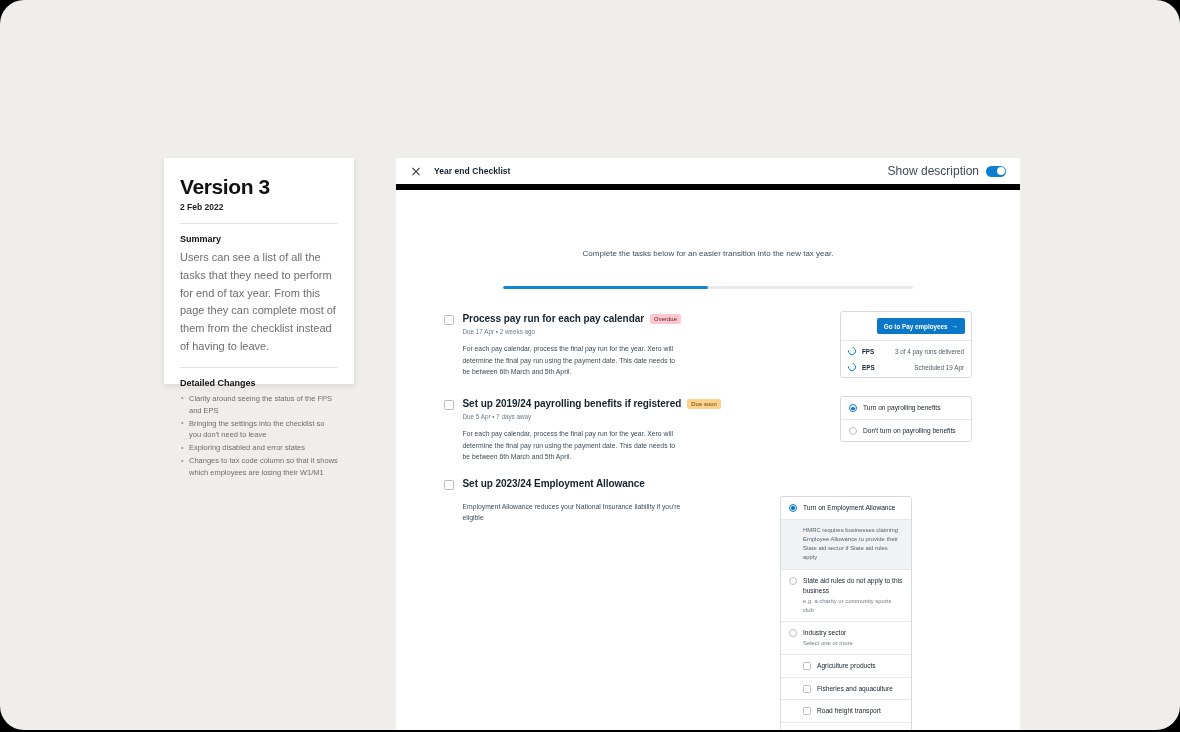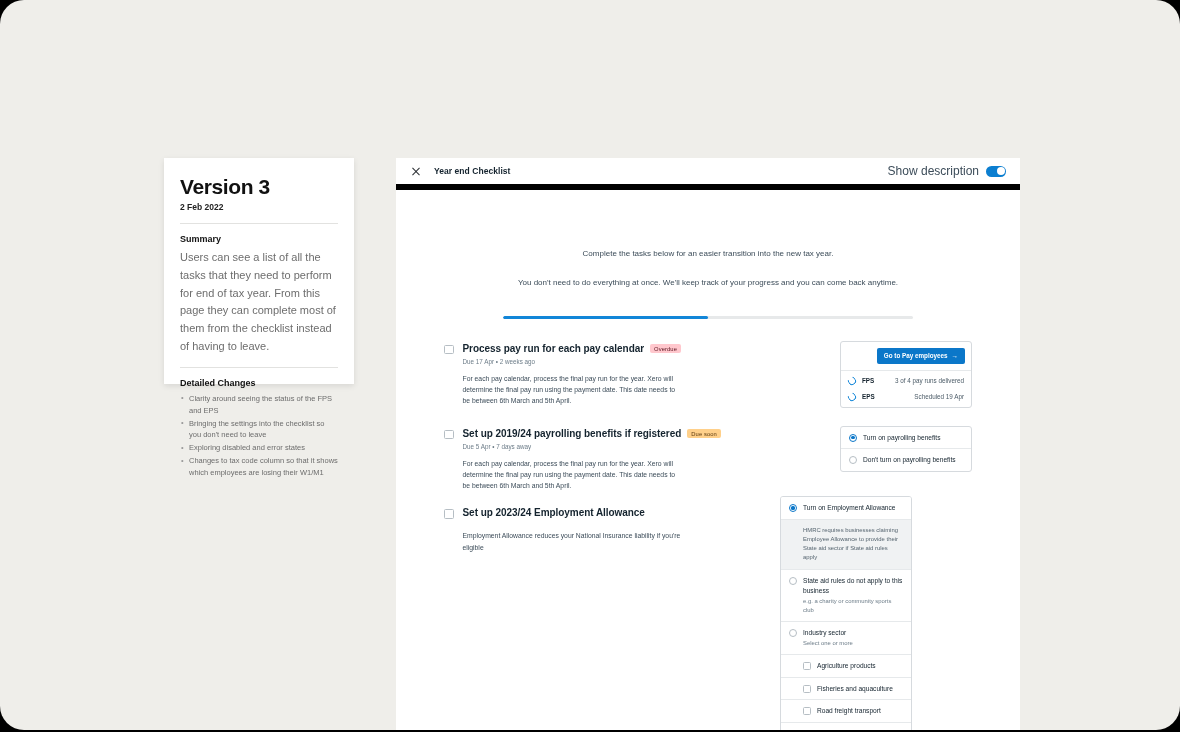--- a/index.html
+++ b/index.html
@@ -399,21 +399,20 @@
         <div class="toggle">
           <div class="knob"></div>
         </div>
       </div>
     </div>
 
     <div id="panel-body">
 
       <div id="intro">
         <p class="p1">Complete the tasks below for an easier transition into the new tax year.</p>
-        <p class="p2">You don't need to do everything at once. We'll keep track of your progress and you can come back anytime.</p>
       </div>
 
       <div id="progress-wrap">
         <div id="progress-fill" style="width: 50%; background: rgb(18, 134, 216);"></div>
       </div>
 
       <div id="tasks">
 
         <div class="task">
           <div class="task-left">

